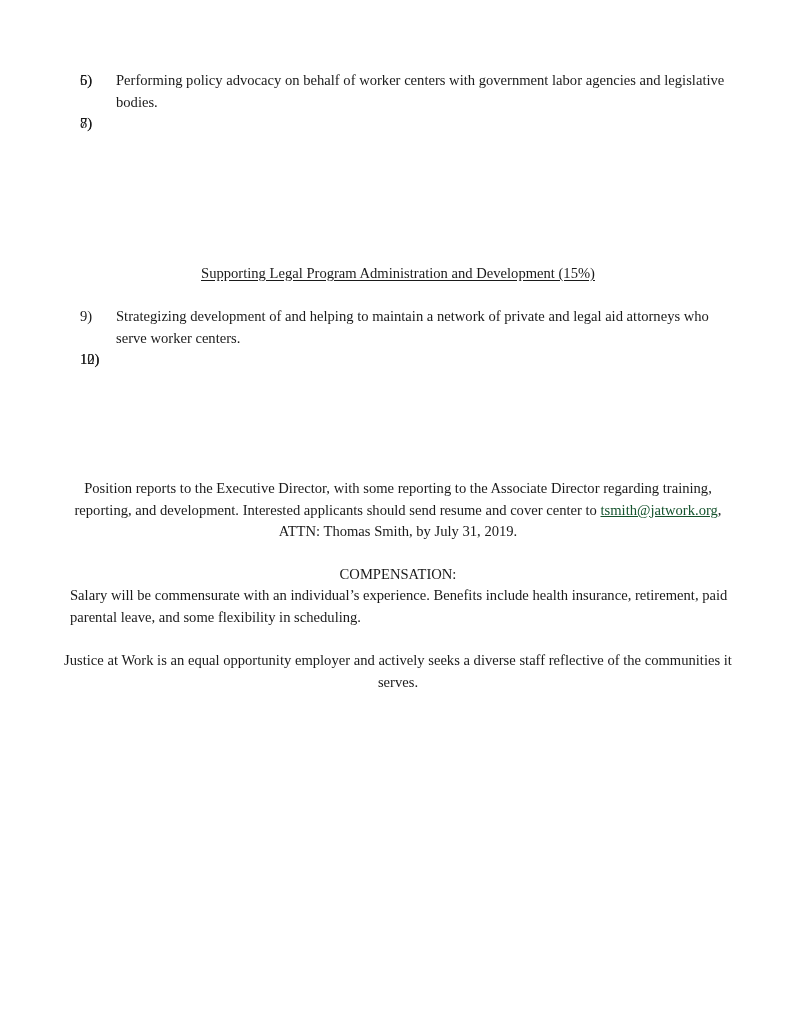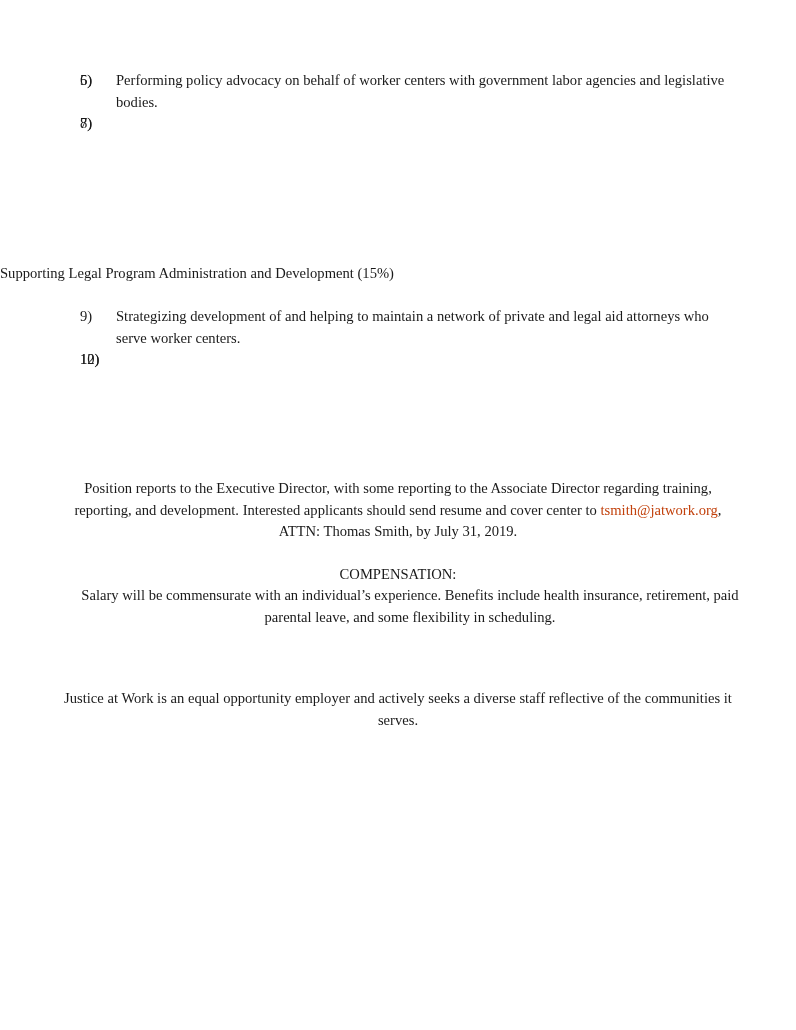--- a/index.html
+++ b/index.html
@@ -10,29 +10,29 @@
     font-size: 14.6px;
     line-height: 21.5px;
   }
   .page { position: absolute; left: 0; top: 0; width: 796px; height: 1030px; }
   ol.items { list-style: none; margin: 0; padding: 0; position: absolute; left: 80px; width: 650px; }
   ol.items li { position: relative; padding-left: 36px; margin: 0; }
   ol.items li .num { position: absolute; left: 0; top: 0; width: 36px; text-align: left; }
   .list-a { top: 70px; }
   .list-b { top: 306px; }
   .section-heading {
-    position: absolute; top: 263px; left: 0; width: 796px; text-align: left;
-    text-underline-offset: 2px;
+    position: absolute; top: 263px; left: 0; width: 796px; text-align: center;
+    text-decoration: underline; text-underline-offset: 2px;
   }
   .centered { position: absolute; left: 60px; width: 676px; text-align: center; }
   .position-para { top: 478px; }
   .comp-heading { top: 564px; }
-  .comp-body { position: absolute; left: 70px; width: 680px; top: 585px; text-align: center; }
-  .eeo { top: 688px; }
-  a.email { color: #c2410c; }
+  .comp-body { position: absolute; left: 70px; width: 680px; top: 585px; text-align: left; }
+  .eeo { top: 650px; }
+  a.email { color: #14532d; text-decoration: underline; }
 </style>
 </head>
 <body>
 
 <div class="page">
 
   <ol class="items list-a">
     <li><span class="num">5)</span></li>
     <li><span class="num">6)</span><span>Performing policy advocacy on behalf of worker centers with government labor agencies and legislative bodies.</span></li>
     <li><span class="num">7)</span></li>

